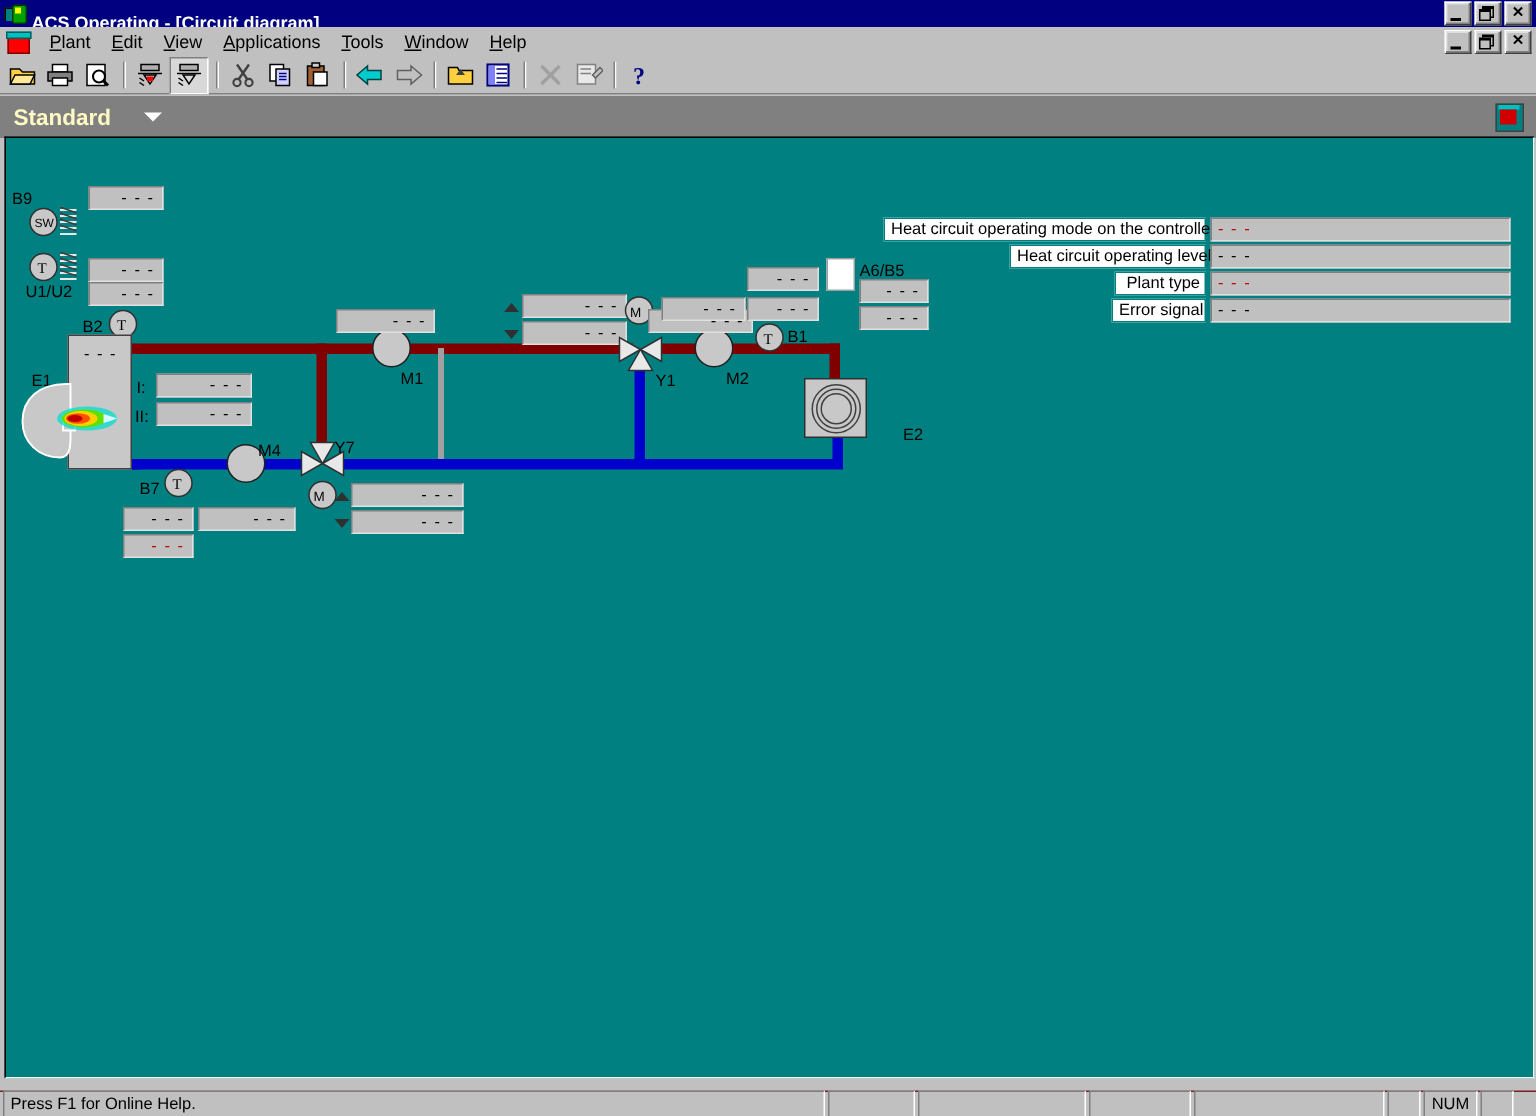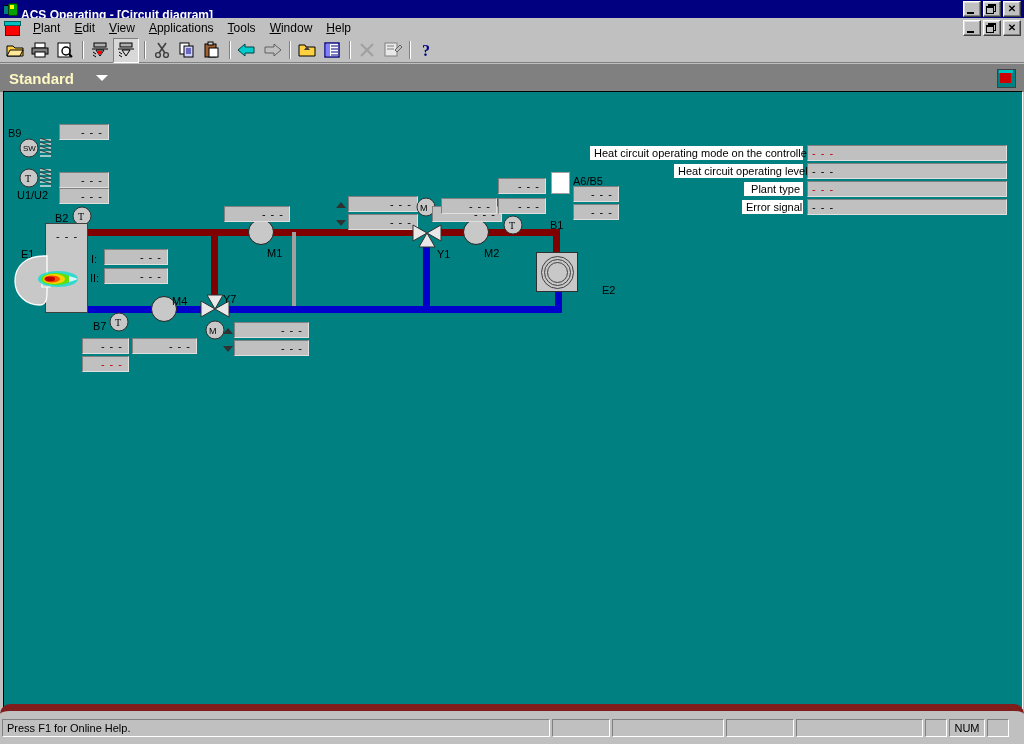--- a/index.html
+++ b/index.html
@@ -338,28 +338,27 @@
     position: absolute;
     background: #ffffff;
     border: 1px solid #a0a0a0;
     box-sizing: border-box;
   }
 
   
   .statusbar {
     position: absolute;
     left: 0; bottom: 0;
-    width: 1024px; height: 40px;
+    width: 1024px; height: 17px;
     background: #c0c0c0;
     display: flex;
     align-items: center;
     padding: 2px 2px;
     box-sizing: border-box;
-    border-top: 7px solid #7f1d1d;
-    border-radius: 10px;
+    border-top: 1px solid #7f1d1d;
   }
   .sb-pane {
     height: 18px;
     background: #c0c0c0;
     border: 1px solid #808080;
     border-right-color: #ffffff;
     border-bottom-color: #ffffff;
     box-sizing: border-box;
     display: flex;
     align-items: center;
@@ -696,21 +695,21 @@
     <span class="dlabel" style="left:433px; top:156px;">Y1</span>
 
     <div class="pump" style="left:459px; top:127px;"></div>
     <span class="dlabel" style="left:480px; top:155px;">M2</span>
     <div class="vfield" style="left:428px; top:114px; width:70px; height:16px; line-height:14px;">- - -</div>
 
     <svg style="position:absolute; left:499px; top:123px;" width="20" height="20">
       <circle cx="10" cy="10" r="9" fill="#c8c8c8" stroke="#303030"></circle>
       <text x="6" y="14" font-family="Liberation Serif, serif" font-size="10" fill="#000">T</text>
     </svg>
-    <span class="dlabel" style="left:546px; top:127px;">B1</span>
+    <span class="dlabel" style="left:521px; top:127px;">B1</span>
 
     <div class="vfield" style="left:494px; top:86px;  width:48px; height:16px; line-height:14px;">- - -</div>
     <div class="vfield" style="left:437px; top:106px; width:56px; height:16px; line-height:14px;">- - -</div>
     <div class="vfield" style="left:494px; top:106px; width:48px; height:16px; line-height:14px;">- - -</div>
 
     <div class="indicator" style="left:547px; top:80px; width:19px; height:22px;"></div>
     <span class="dlabel" style="left:569px; top:83px;">A6/B5</span>
     <div class="vfield" style="left:569px; top:94px;  width:46px; height:16px; line-height:14px;">- - -</div>
     <div class="vfield" style="left:569px; top:112px; width:46px; height:16px; line-height:14px;">- - -</div>
 

